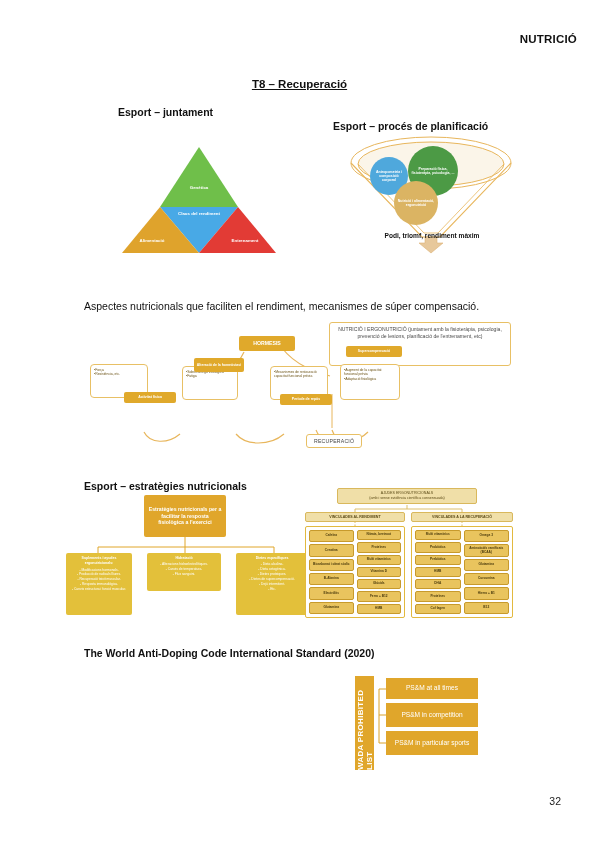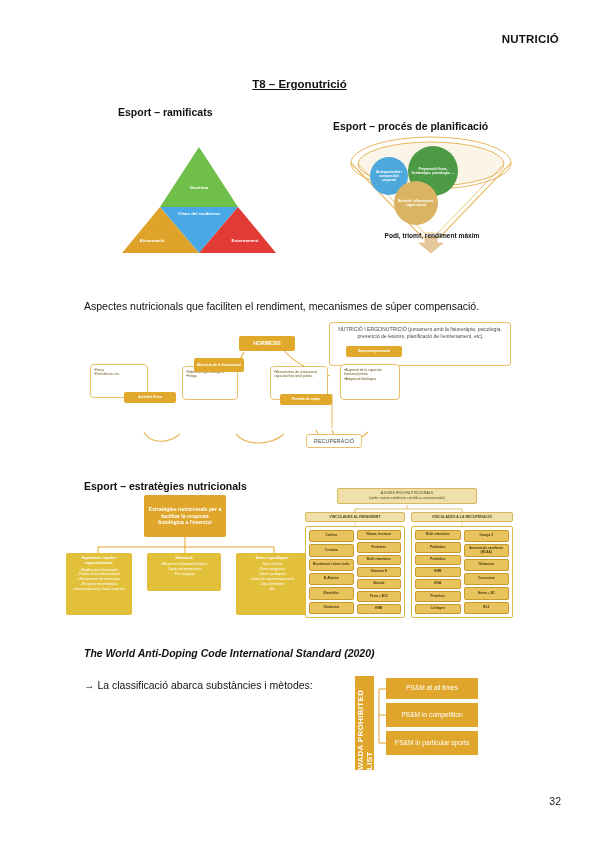--- a/index.html
+++ b/index.html
@@ -8,21 +8,21 @@
     width:599px; height:848px;
     background:#ffffff;
     font-family:"Liberation Sans", sans-serif;
     color:#111;
     position:relative;
     overflow:hidden;
   }
   .page { position:relative; width:599px; height:848px; }
 
   .hdr-nutricio{
-    position:absolute; right:40px; top:33px;
+    position:absolute; right:22px; top:33px;
     font-size:11.5px; font-weight:bold; letter-spacing:.2px;
   }
   .title-wrap{ position:absolute; left:0; right:0; top:74px; text-align:center;}
   .sub-left{
     position:absolute; left:118px; top:106px;
     font-size:10.5px; font-weight:bold;
   }
   .sub-right{
     position:absolute; left:333px; top:120px;
     font-size:10.5px; font-weight:bold;
@@ -155,24 +155,24 @@
   }
 </style>
 </head>
 <body>
 
 <div class="page">
 
   <div class="hdr-nutricio">NUTRICIÓ</div>
 
   <div class="title-wrap">
-    <span style="text-decoration:underline; font-size:11.5px; font-weight:bold;">T8 – Ergonutrició</span>
-  </div>
-
-  <div class="sub-left">Esport – ramificats</div>
+    <span style="text-decoration:underline; font-size:11.5px; font-weight:bold;">T8 – Recuperació</span>
+  </div>
+
+  <div class="sub-left">Esport – juntament</div>
   <div class="sub-right">Esport – procés de planificació</div>
 
   <div class="tri-wrap">
     <svg class="tri-svg" width="158" height="110" viewBox="0 0 158 110">
       <polygon points="79,2 118,62 40,62" fill="#6FBF4A"></polygon>
       <polygon points="40,62 118,62 79,108" fill="#48A9E6"></polygon>
       <polygon points="40,62 79,108 2,108" fill="#DFA32C"></polygon>
       <polygon points="118,62 156,108 79,108" fill="#E23B35"></polygon>
     </svg>
     <div class="tri-label tri-genetica">Genètica</div>
@@ -315,22 +315,21 @@
           <div class="pill">Aminoàcids ramificats (BCAA)</div>
           <div class="pill">Glutamina</div>
           <div class="pill">Curcumina</div>
           <div class="pill">Hierro + B1</div>
           <div class="pill">B12</div>
         </div>
       </div>
     </div>
   </div>
 
-  <div class="h2" style="top:647px;font-style:italic;">The World Anti-Doping Code International Standard (2020)</div>
-  <div class="para" style="top:679px;">→  La classificació abarca substàncies i mètodes:</div>
+  <div class="h2" style="top:647px;">The World Anti-Doping Code International Standard (2020)</div>
 
   <div class="wada-wrap">
     <div class="wada-spine">
       <span>WADA PROHIBITED LIST</span>
     </div>
     <svg width="160" height="96" viewBox="0 0 160 96" style="position:absolute;left:0;top:0;">
       <path d="M24 13 L24 67 M24 13 L31 13 M24 39 L31 39 M24 67 L31 67" fill="none" stroke="#D9A22B" stroke-width="1"></path>
     </svg>
     <div class="wada-item wada-1">PS&amp;M at all times</div>
     <div class="wada-item wada-2">PS&amp;M in competition</div>

